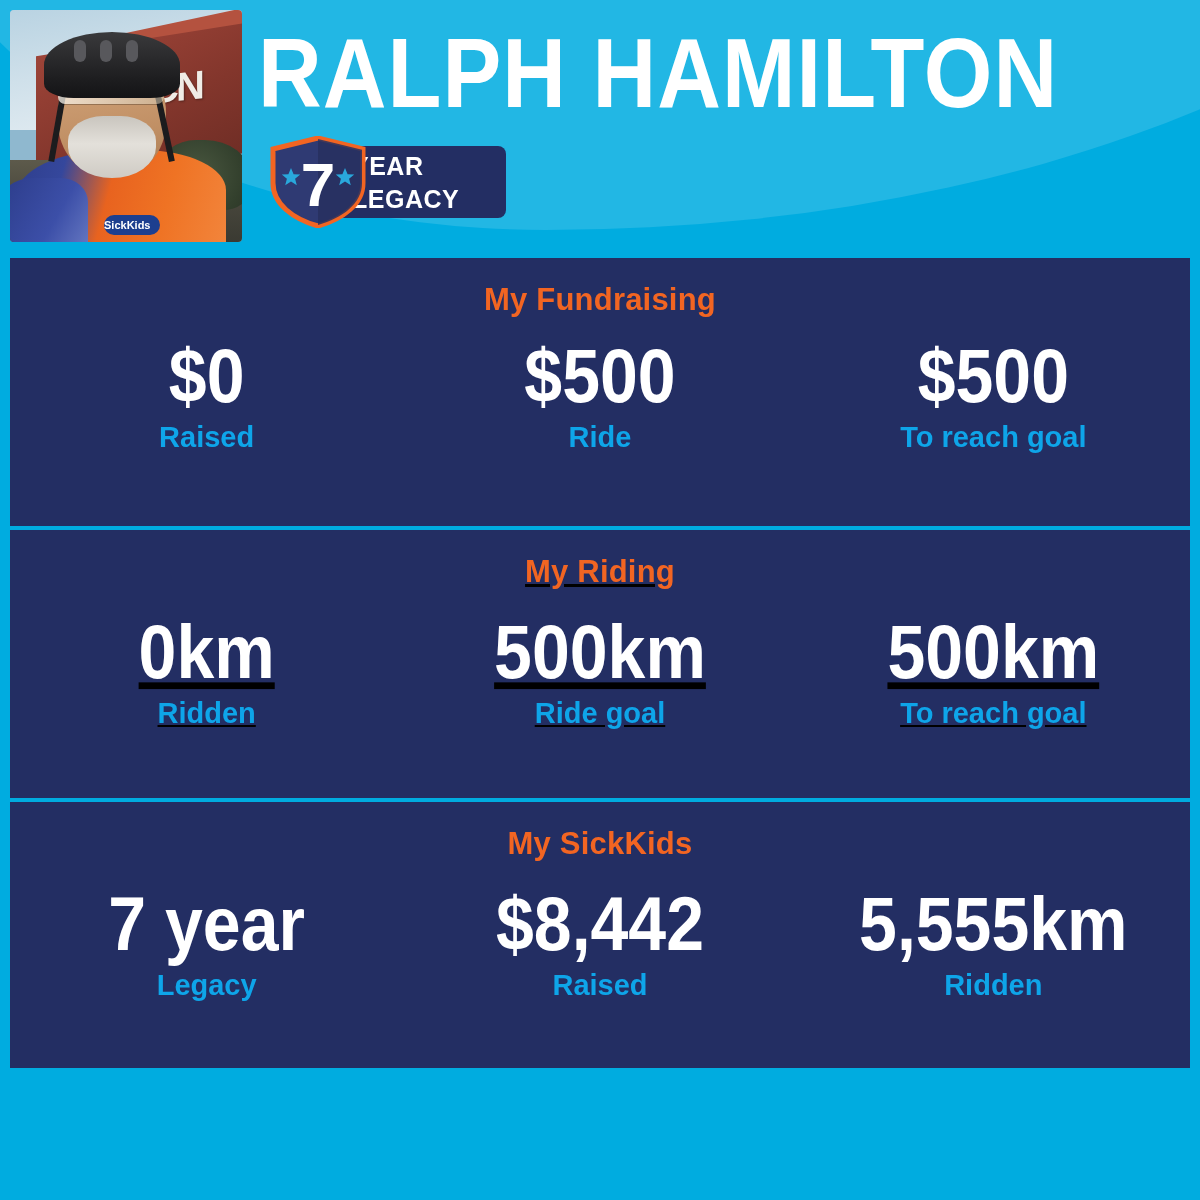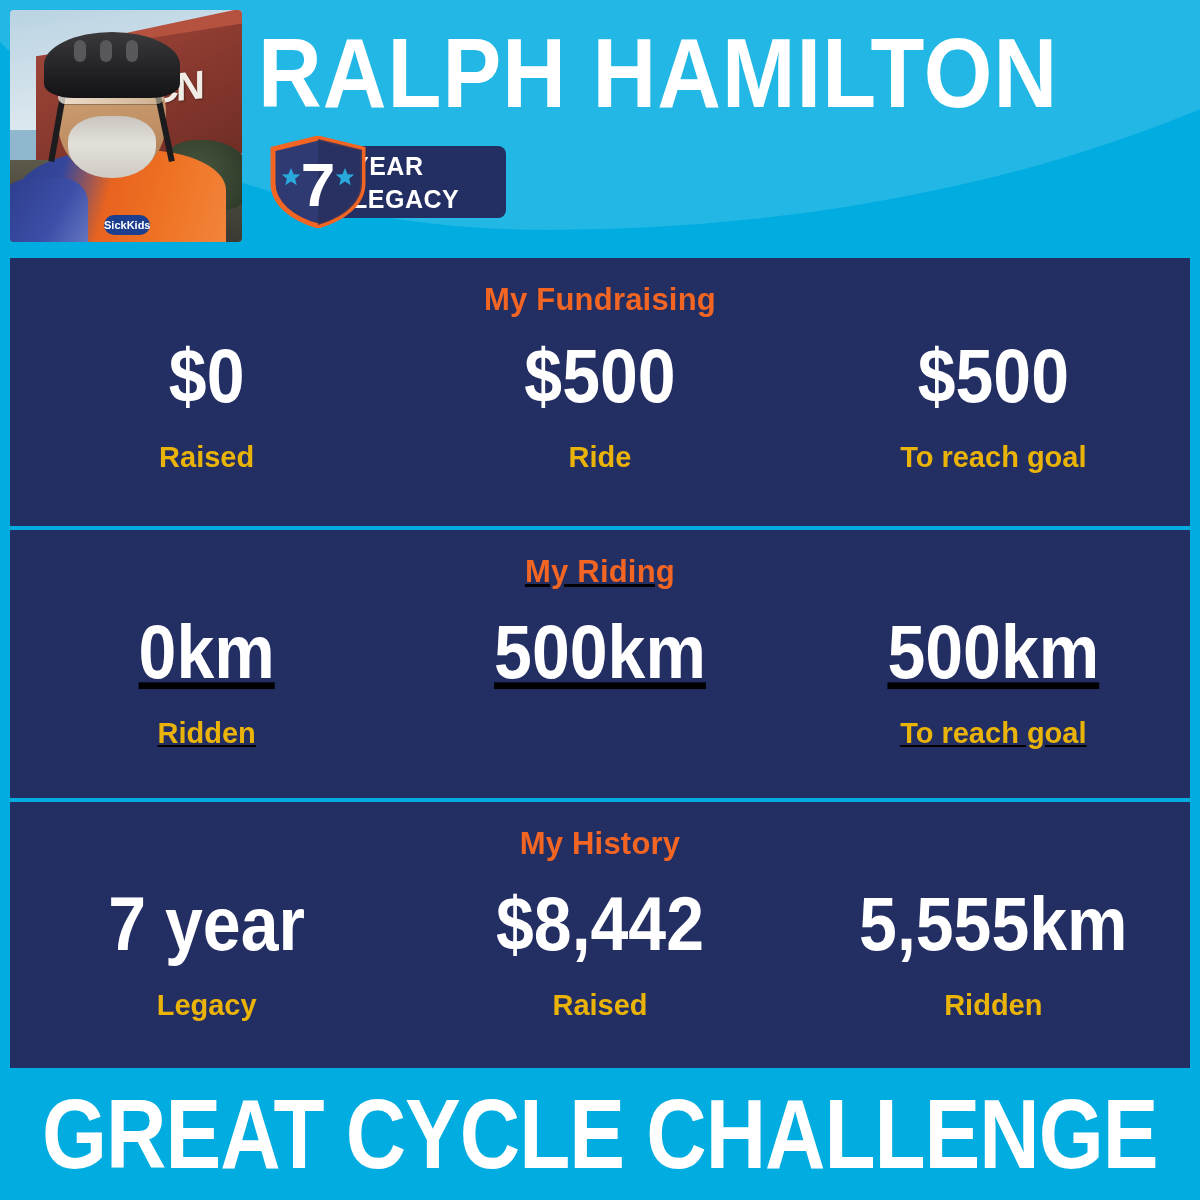--- a/index.html
+++ b/index.html
@@ -69,21 +69,21 @@
     position:absolute;left:6px;top:140px;width:210px;height:100px;
     background:linear-gradient(105deg,#2e3e8c 0%,#35479c 22%,#e8631f 44%,#ef7324 70%,#f2853c 100%);
     border-radius:46% 40% 0 0;
   }
   .ph-torso2{
     position:absolute;left:-14px;top:168px;width:92px;height:80px;
     background:linear-gradient(120deg,#2b3b88 0%,#3c4fa8 60%,#6a7cc4 100%);
     border-radius:40% 30% 0 0;
   }
   .ph-logo{
-    position:absolute;left:94px;top:205px;width:46px;height:20px;
+    position:absolute;left:94px;top:205px;width:56px;height:20px;
     background:#1d3f8f;border-radius:10px;
     color:#fff;font-size:11px;font-weight:bold;text-align:left;line-height:20px;
   }
   .ph-head{
     position:absolute;left:48px;top:44px;width:108px;height:122px;
     background:linear-gradient(170deg,#d6a87e 0%,#c08f64 65%,#a87a52 100%);
     border-radius:48% 48% 44% 44%;
   }
   .ph-beard{
     position:absolute;left:58px;top:106px;width:88px;height:62px;
@@ -185,25 +185,25 @@
     color:#ffffff;
     font-family:"Liberation Sans Narrow","Liberation Sans",sans-serif;
     font-weight:bold;
     font-size:68px;
     line-height:78px;
     white-space:nowrap;
     transform:scaleY(1.12);
     transform-origin:center center;
   }
   .stat-label{
-    color:#eab308;
+    color:#0ea5e9;
     font-weight:bold;
     font-size:29px;
     line-height:34px;
-    margin-top:26px;
+    margin-top:6px;
     white-space:nowrap;
   }
   .sec-1 .stats{margin-top:18px;}
   .sec-2 .stats{margin-top:22px;}
   .sec-3 .stats{margin-top:22px;align-items:center;}
 
   
   .footer{
     position:absolute;left:0;top:1068px;
     width:1200px;height:132px;
@@ -293,45 +293,43 @@
 
     <div class="section sec-2">
       <div class="sec-title">My Riding</div>
       <div class="stats">
         <div class="stat">
           <div class="stat-value">0km</div>
           <div class="stat-label">Ridden</div>
         </div>
         <div class="stat">
           <div class="stat-value">500km</div>
+          <div class="stat-label">Ride goal</div>
         </div>
         <div class="stat">
           <div class="stat-value">500km</div>
           <div class="stat-label">To reach goal</div>
         </div>
       </div>
     </div>
 
     <div class="section sec-3">
-      <div class="sec-title">My History</div>
+      <div class="sec-title">My SickKids</div>
       <div class="stats">
         <div class="stat">
           <div class="stat-value">7 year</div>
           <div class="stat-label">Legacy</div>
         </div>
         <div class="stat">
           <div class="stat-value">$8,442</div>
           <div class="stat-label">Raised</div>
         </div>
         <div class="stat">
           <div class="stat-value">5,555km</div>
           <div class="stat-label">Ridden</div>
         </div>
       </div>
     </div>
 
   </div>
 
-  <div class="footer">
-    <div class="footer-text">GREAT CYCLE CHALLENGE</div>
-  </div>
 
 </div>
 
 </body></html>

